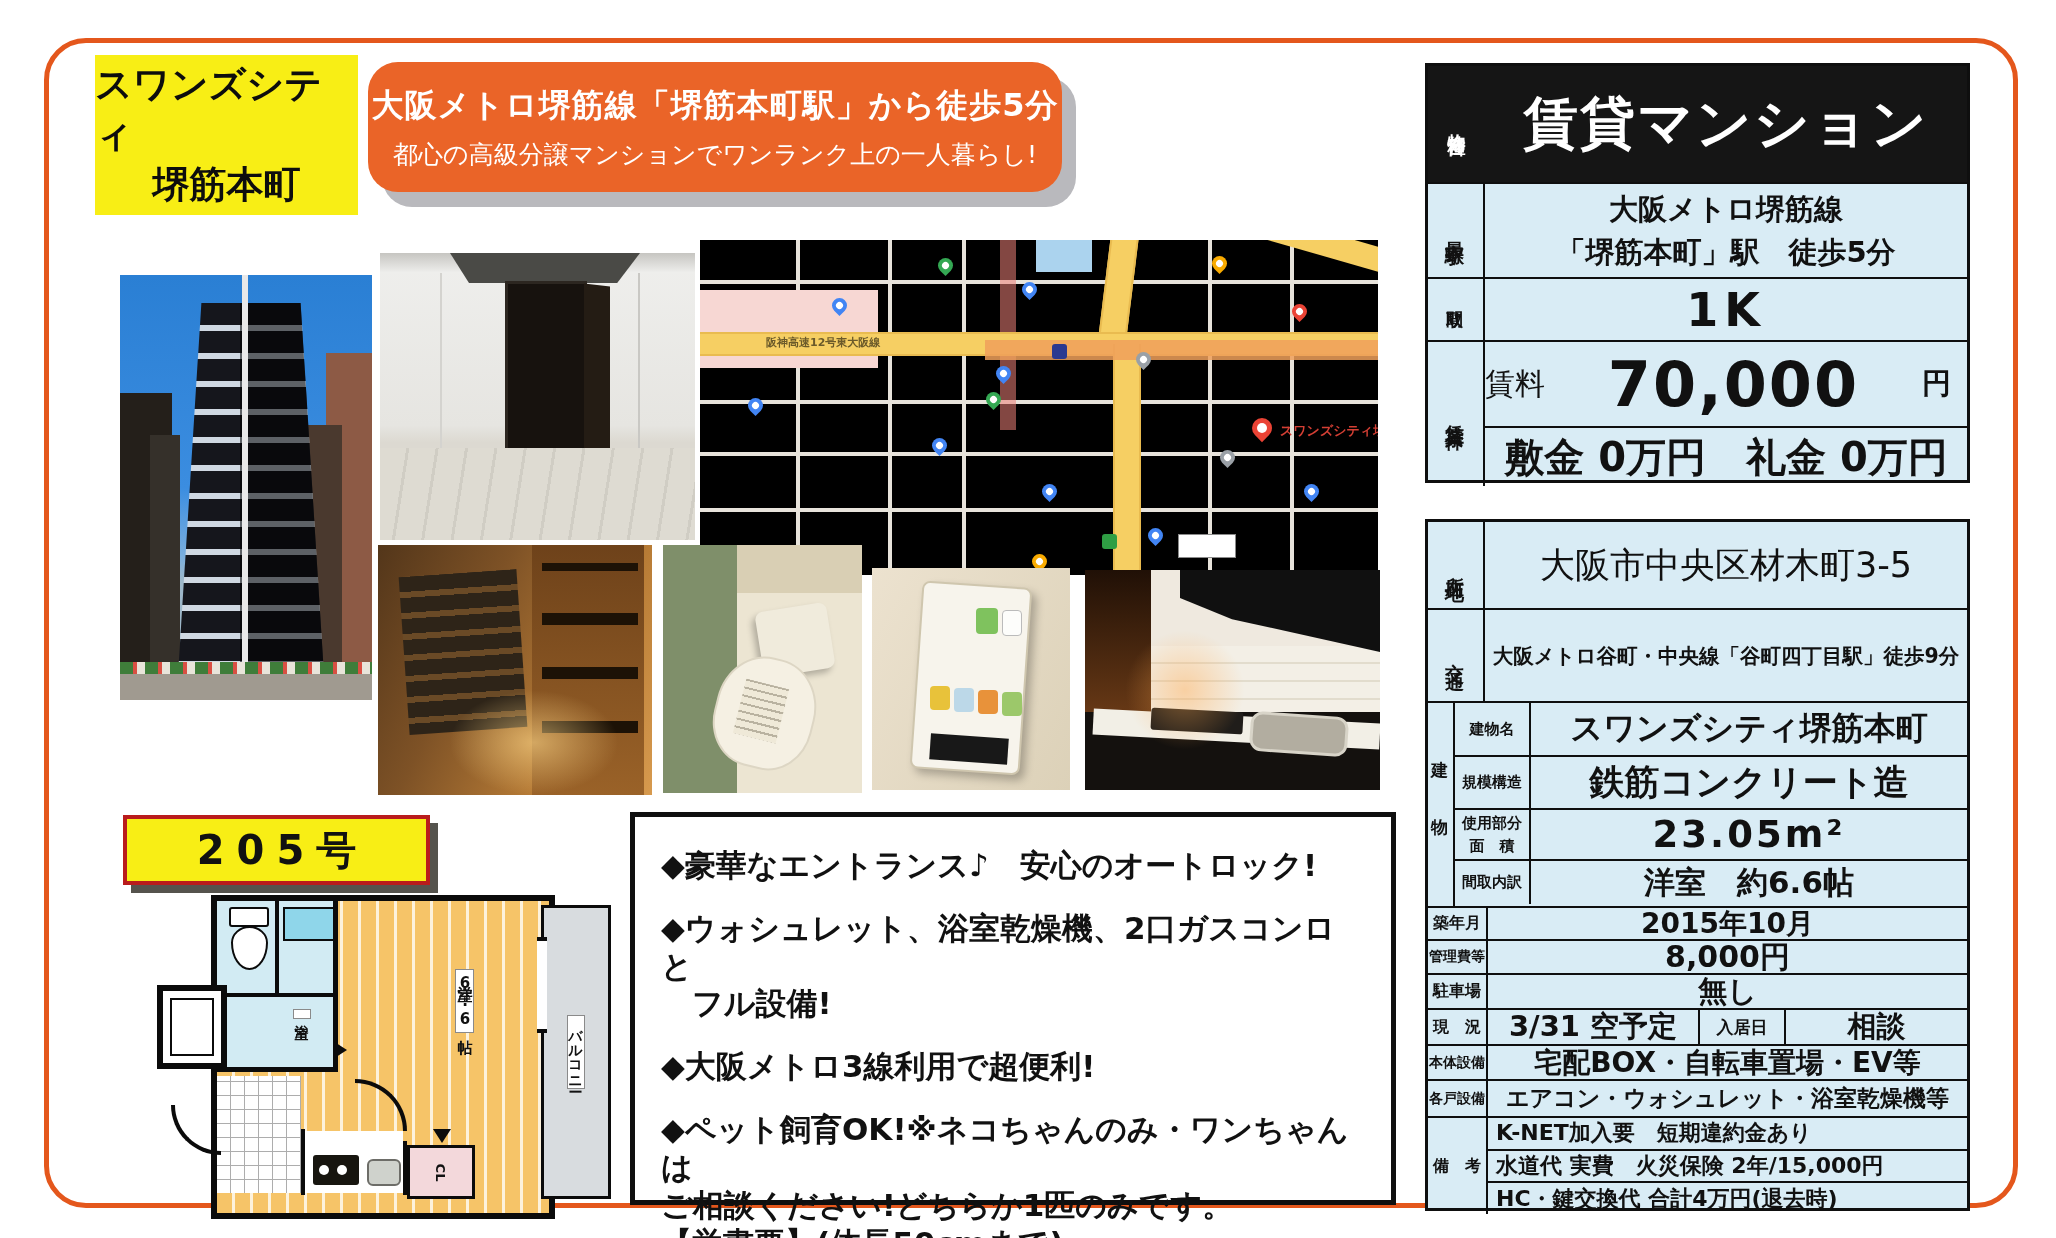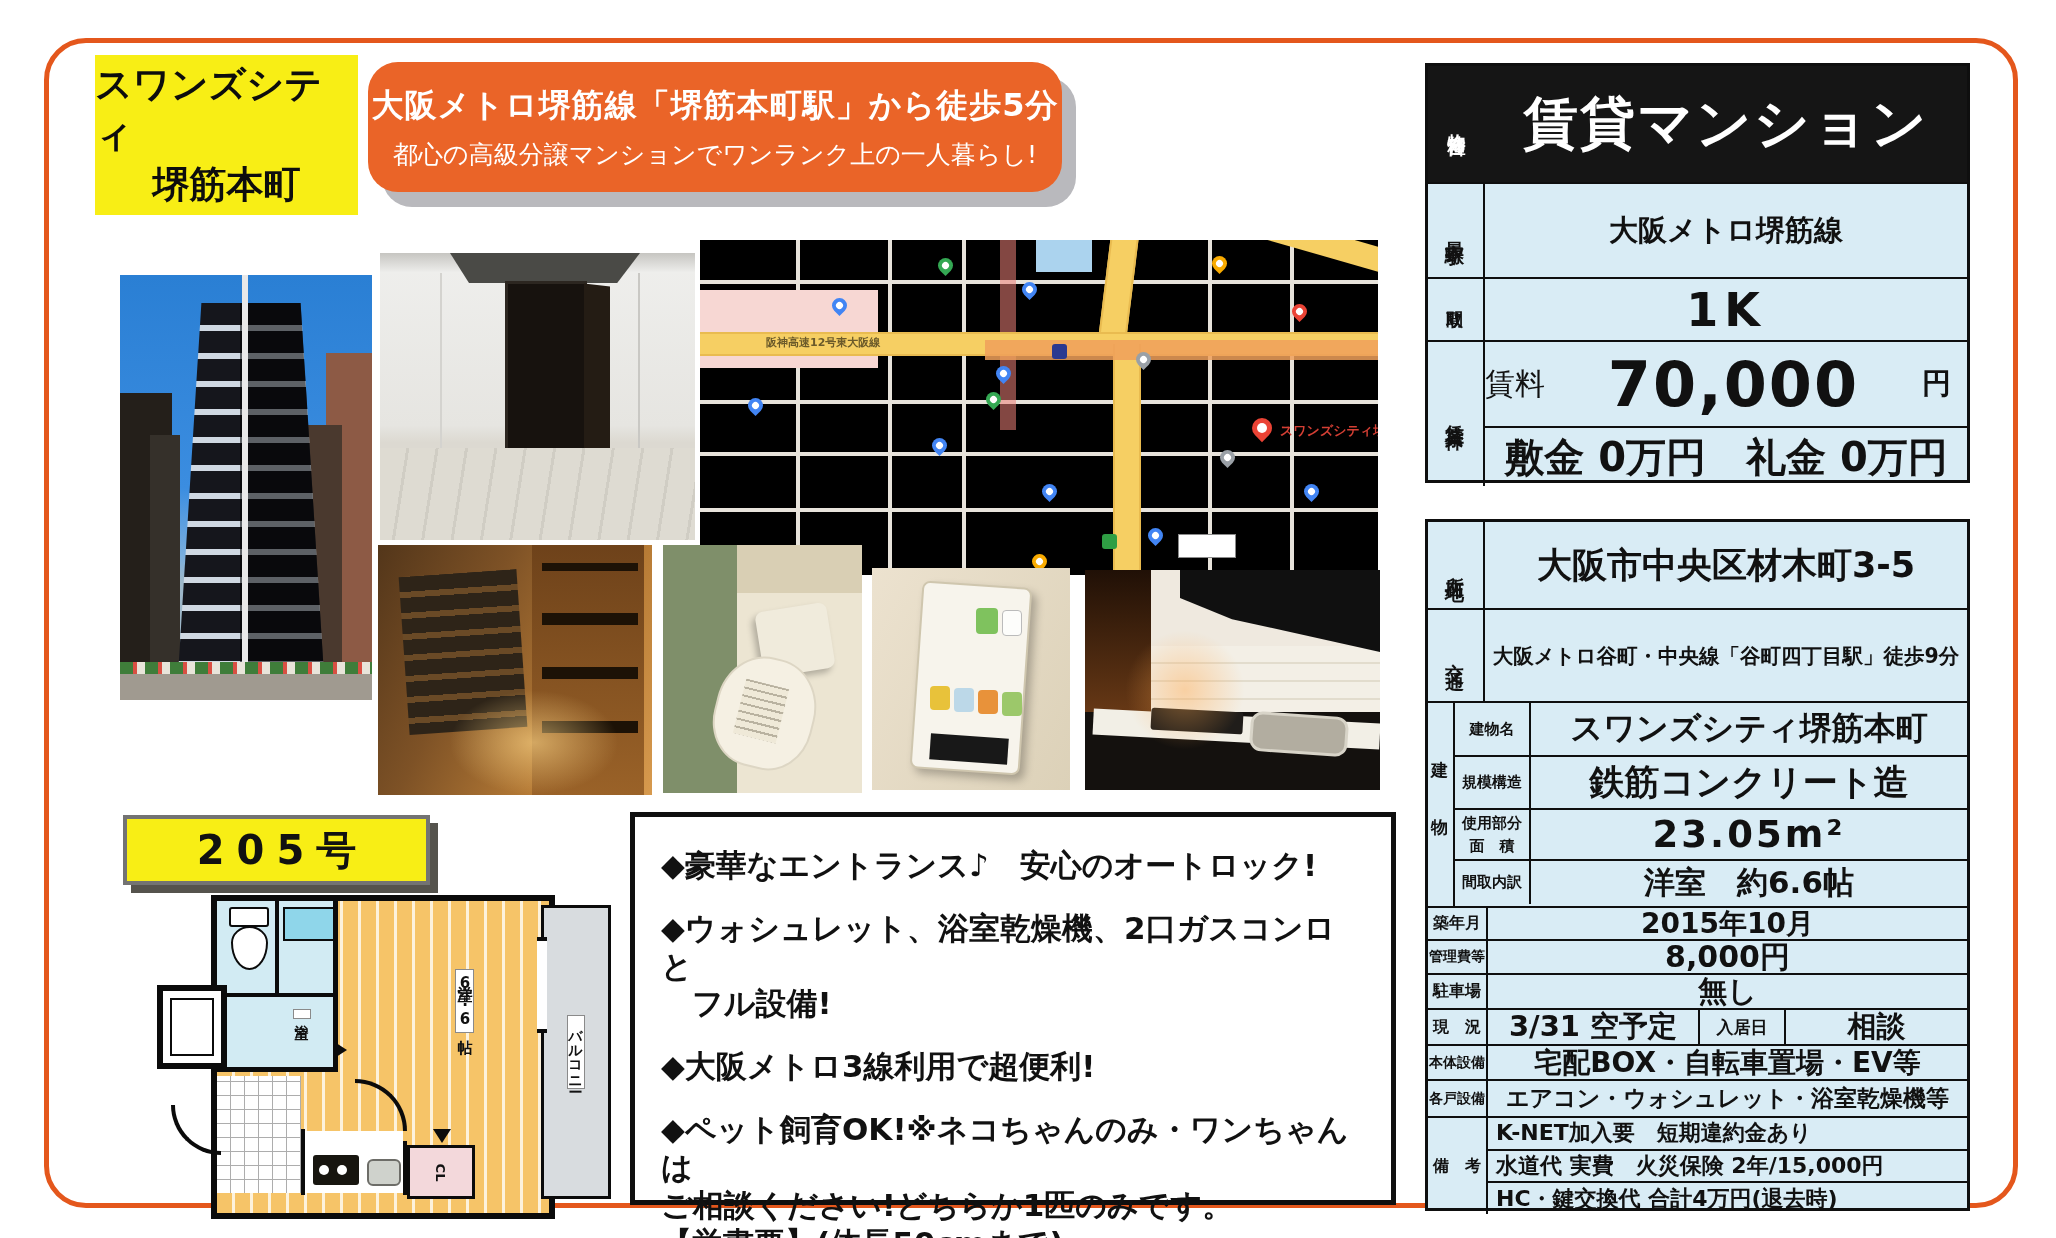--- a/index.html
+++ b/index.html
@@ -92,21 +92,21 @@
   .kp-darkleft{left:0;top:0;width:66px;height:150px;background:linear-gradient(180deg,#201006,#6a3a16)}
   .kp-hood{right:0;top:0;width:200px;height:82px;background:#101010;clip-path:polygon(0 0,100% 0,100% 100%,26% 60%,0 34%)}
   .kp-tile{left:56px;top:76px;width:239px;height:70px;background:repeating-linear-gradient(0deg,#f3efe6 0 16px,#e2dccd 16px 18px)}
   .kp-counter{left:0;bottom:0;width:100%;height:78px;background:#14110e}
   .kp-top{left:8px;bottom:48px;width:287px;height:26px;background:#f2efe6;transform:rotate(3deg)}
   .kp-stove{left:66px;bottom:58px;width:92px;height:22px;background:#201d1a;border-radius:3px;transform:rotate(3deg)}
   .kp-sink{right:32px;bottom:36px;width:92px;height:34px;background:#b2ada0;border:3px solid #d8d4c8;border-radius:12px;transform:rotate(4deg)}
   .kp-glow{left:40px;top:60px;width:120px;height:120px;background:radial-gradient(circle,rgba(255,170,80,.45),transparent 70%)}
 
   
-  .unit-box{left:123px;top:815px;width:287px;height:62px;background:#F8EE15;border:4px solid #737373;
+  .unit-box{left:123px;top:815px;width:287px;height:62px;background:#F8EE15;border:4px solid #b91c1c;
     box-shadow:8px 8px 0 #55534d;display:flex;align-items:center;justify-content:center;
     font-size:40px;font-weight:800;letter-spacing:12px;padding-left:12px}
   #floor-plan{left:155px;top:893px;width:460px;height:320px}
   .fp-main{left:56px;top:2px;width:332px;height:312px;border:6px solid #0b0b0b;
     background:repeating-linear-gradient(90deg,#F6C468 0 15px,#fdf2dc 15px 18px)}
   .fp-balcony{left:386px;top:12px;width:64px;height:288px;background:#D8DCDF;border:3px solid #0b0b0b;
     display:flex;align-items:center;justify-content:center}
   .fp-vlabel{writing-mode:vertical-rl;text-orientation:upright;background:#fff;border:1px solid #8a8a8a;
     font-size:14px;font-weight:700;padding:4px 1px;line-height:1}
   .fp-wet{left:62px;top:8px;width:118px;height:170px;background:#D2EBF3}
@@ -147,21 +147,21 @@
   .hrow{background:#151515;color:#fff}
   .hrow .vlab{border-right:none;letter-spacing:2px;font-size:18px}
   .hval{font-size:55px;font-weight:900;letter-spacing:2px}
   .st1{font-size:29px;font-weight:800;line-height:1.45;white-space:nowrap}
   .lay{font-size:46px;font-weight:900;letter-spacing:6px}
   .rentrow{display:flex;align-items:center;width:100%;flex:0 0 86px;border-bottom:2px solid #0f0f0f;box-sizing:border-box}
   .rentlab{font-size:30px;font-weight:400;}
   .rentval{flex:1;text-align:center;font-size:62px;font-weight:900;letter-spacing:2px}
   .rentunit{font-size:29px;font-weight:800;margin-right:16px}
   .deposit{flex:1;display:flex;align-items:center;justify-content:center;font-size:40px;font-weight:700;white-space:nowrap}
-  .addr{font-size:35px;font-weight:700;white-space:nowrap}
+  .addr{font-size:35px;font-weight:400;white-space:nowrap}
   .accessline{flex:1;display:flex;align-items:center;justify-content:center;font-size:20.5px;font-weight:800;white-space:nowrap}
   .accessline + .accessline{border-top:2px solid #0f0f0f}
   .bldg-outer{width:27px;flex:0 0 27px;border-right:2px solid #0f0f0f;writing-mode:vertical-rl;text-orientation:upright;
     display:flex;align-items:center;justify-content:center;font-size:17px;font-weight:700;letter-spacing:58px;box-sizing:border-box}
   .brow{display:flex;border-bottom:2px solid #0f0f0f;box-sizing:border-box}
   .brow:last-child{border-bottom:none}
   .blab{width:76px;flex:0 0 76px;border-right:2px solid #0f0f0f;display:flex;align-items:center;justify-content:center;
     font-size:15px;font-weight:700;white-space:pre-line;text-align:center;line-height:1.5;box-sizing:border-box}
   .bval{flex:1;display:flex;align-items:center;justify-content:center;font-weight:900;white-space:nowrap}
   .hlab{width:60px;flex:0 0 60px;border-right:2px solid #0f0f0f;display:flex;align-items:center;justify-content:center;
@@ -376,20 +376,21 @@
 
     <div class="sect" style="top:0;height:420px">
       <div class="trow hrow" style="height:118px">
         <div class="vlab">物件種目</div>
         <div class="tval hval">賃貸マンション</div>
       </div>
       <div class="trow" style="height:95px">
         <div class="vlab">最寄駅</div>
         <div class="tval">
           <div class="st1">大阪メトロ堺筋線</div>
+          <div class="st1">「堺筋本町」駅　徒歩5分</div>
         </div>
       </div>
       <div class="trow" style="height:63px">
         <div class="vlab" style="font-size:17px;letter-spacing:1px">間取り</div>
         <div class="tval lay">1K</div>
       </div>
       <div class="trow" style="height:144px">
         <div class="vlab">賃貸条件</div>
         <div class="tval" style="justify-content:flex-start">
           <div class="rentrow">

